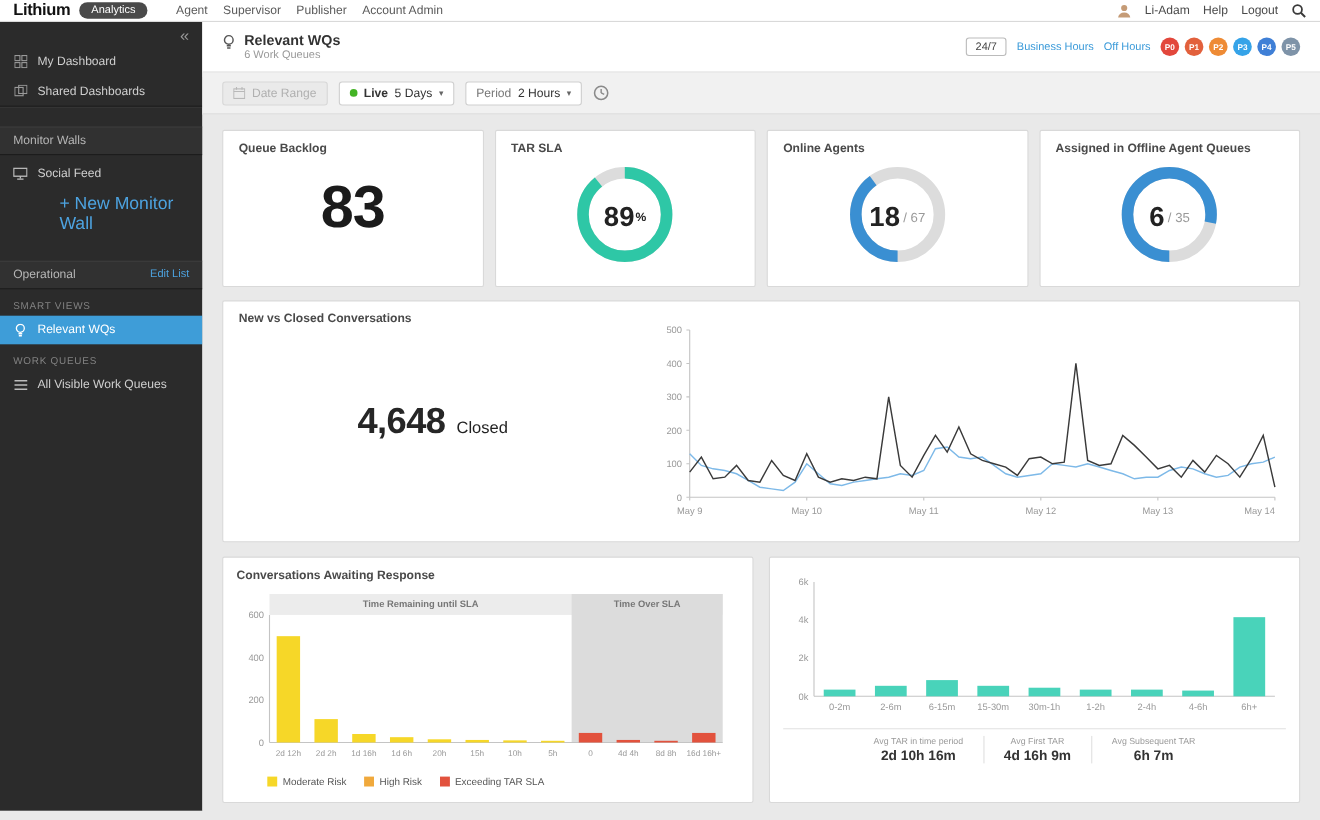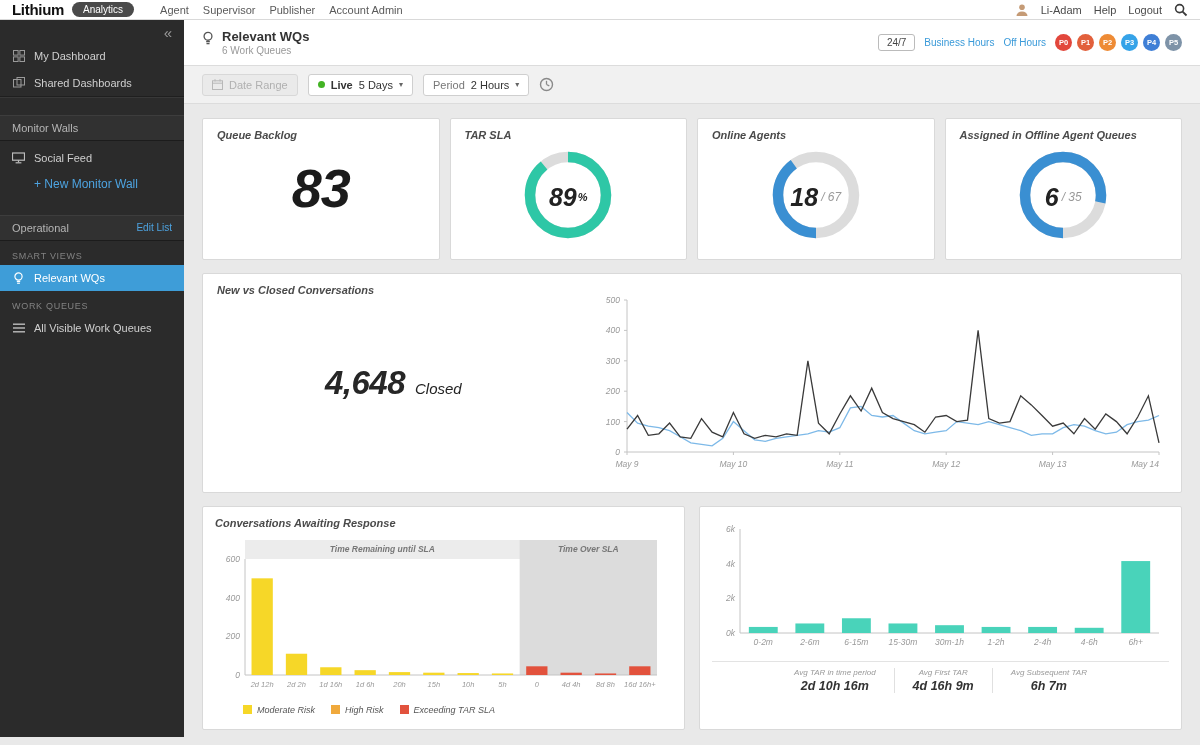--- a/index.html
+++ b/index.html
@@ -21,21 +21,21 @@
   .sidebar { width: 184px; background: #2b2b2b; flex: none; font-size: 11px; color: #c9c9c9; }
   .main { flex: 1; min-width: 0; display: flex; flex-direction: column; background: #e9e9e9; }
 
   
   .collapse-row { text-align: right; padding: 4px 12px 2px; color: #9a9a9a; font-size: 15px; cursor: pointer; }
   .side-item { height: 26px; display: flex; align-items: center; gap: 9px; padding: 0 12px; color: #cfcfcf; cursor: pointer; }
   .side-item .icon { width: 13px; display: flex; justify-content: center; }
   .side-item.bordered { border-bottom: 1px solid #1f1f1f; box-shadow: 0 1px 0 #383838; height: 28px; }
   .section-strip { background: #313131; border-top: 1px solid #3d3d3d; border-bottom: 1px solid #1c1c1c; color: #b5b5b5; font-size: 11px; padding: 6px 12px; display: flex; justify-content: space-between; }
   .section-strip .edit-link { color: #4da3e0; font-size: 10px; cursor: pointer; }
-  .blue-link { color: #4da3e0; font-size: 12px; padding: 6px 12px 6px 34px; display: block; cursor: pointer; }
+  .blue-link { color: #4da3e0; font-size: 16px; padding: 6px 12px 6px 34px; display: block; cursor: pointer; margin-left: 20px; }
   .tiny-header { font-size: 9px; letter-spacing: 0.7px; color: #828282; padding: 10px 12px 4px; }
   .side-item.selected { background: #3e9dd8; color: #fff; } .gap-md { height: 18px; }
 
   
   .content-header { background: #fff; border-bottom: 1px solid #dcdcdc; height: 46px; display: flex; align-items: center; padding: 0 18px; flex: none; }
   .ch-title-wrap { display: flex; align-items: flex-start; gap: 8px; }
   .ch-title { font-size: 13px; font-weight: bold; color: #333; line-height: 1.2; }
   .ch-sub { font-size: 10px; color: #999; margin-top: 1px; }
   .ch-right { margin-left: auto; display: flex; align-items: center; gap: 9px; }
   .hours-btn { border: 1px solid #bbb; border-radius: 3px; background: #fff; font-size: 10px; color: #444; padding: 2px 8px; cursor: pointer; }
@@ -46,21 +46,21 @@
   .toolbar { height: 38px; background: #f1f1f1; border-bottom: 1px solid #dcdcdc; display: flex; align-items: center; gap: 10px; padding: 0 18px; flex: none; }
   .tb-btn { display: flex; align-items: center; gap: 6px; font-size: 11px; border-radius: 3px; padding: 4px 9px; cursor: pointer; }
   .tb-disabled { border: 1px solid #d8d8d8; background: #eaeaea; color: #b0b0b0; }
   .tb-dd { border: 1px solid #cfcfcf; background: #fff; color: #333; }
   .tb-dd .caret { font-size: 8px; color: #666; }
   .live-dot { width: 7px; height: 7px; border-radius: 50%; background: #43b324; }
   .dd-label { color: #777; }
   .dd-value { font-weight: bold; color: #333; }
 
   
-  .content { flex: 1; padding: 14px 18px 0; display: flex; flex-direction: column; gap: 13px; overflow: hidden; font-style: italic; }
+  .content { flex: 1; padding: 14px 18px 0; display: flex; flex-direction: column; gap: 13px; overflow: hidden; }
   .card { background: #fff; border: 1px solid #d9d9d9; border-radius: 2px; position: relative; }
   .card-title { font-size: 11px; font-weight: bold; color: #4a4a4a; }
 
   .kpi-row { display: grid; grid-template-columns: repeat(4, 1fr); gap: 10px; height: 142px; flex: none; }
   .kpi-card { padding: 10px 14px; }
   .kpi-number { text-align: center; font-size: 54px; font-weight: bold; color: #1b1b1b; line-height: 1; margin-top: 20px; letter-spacing: -1px; }
   .donut { width: 100px; margin: 4px auto 0; position: relative; }
   .donut-center { position: absolute; inset: 0; display: flex; align-items: center; justify-content: center; }
   .dc-big { font-size: 25px; font-weight: bold; color: #222; }
   .dc-pct { font-size: 11px; font-weight: bold; color: #222; margin-left: 1px; }

